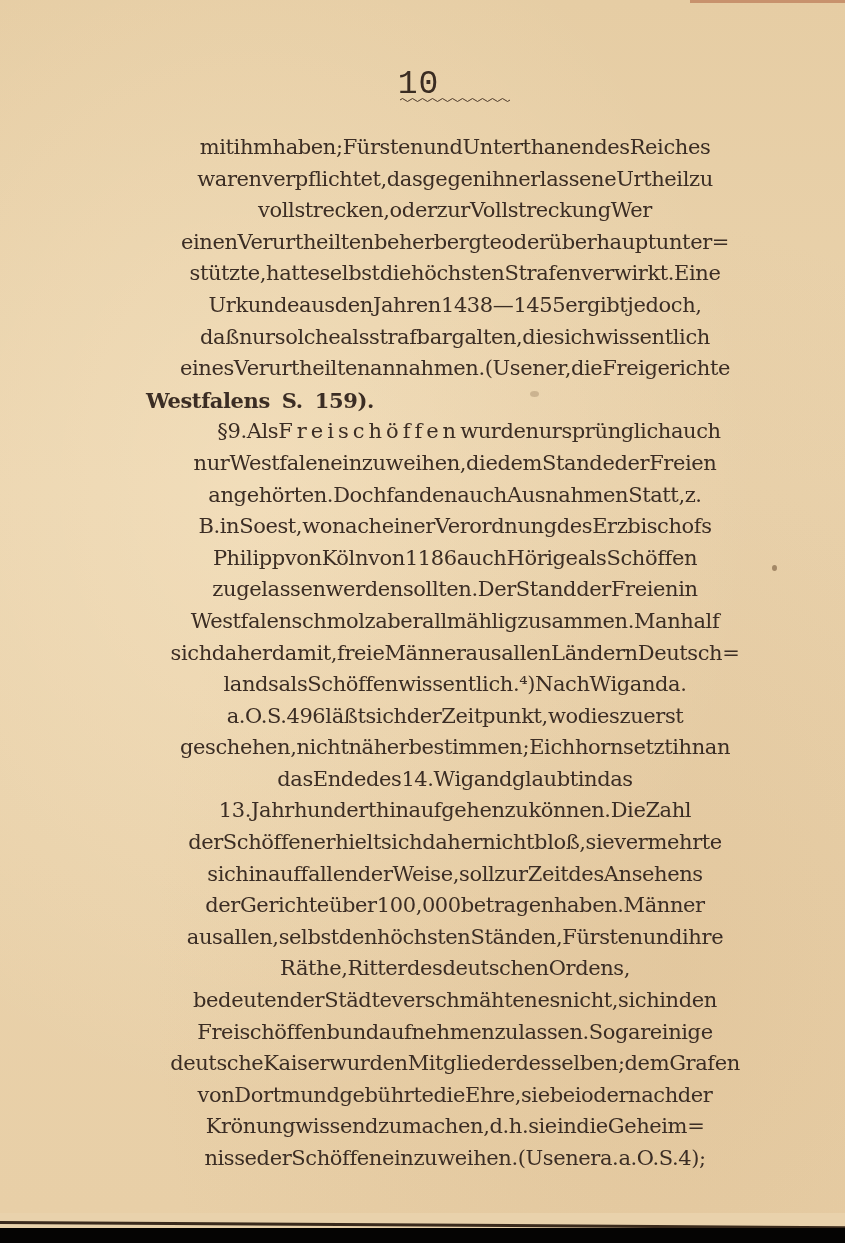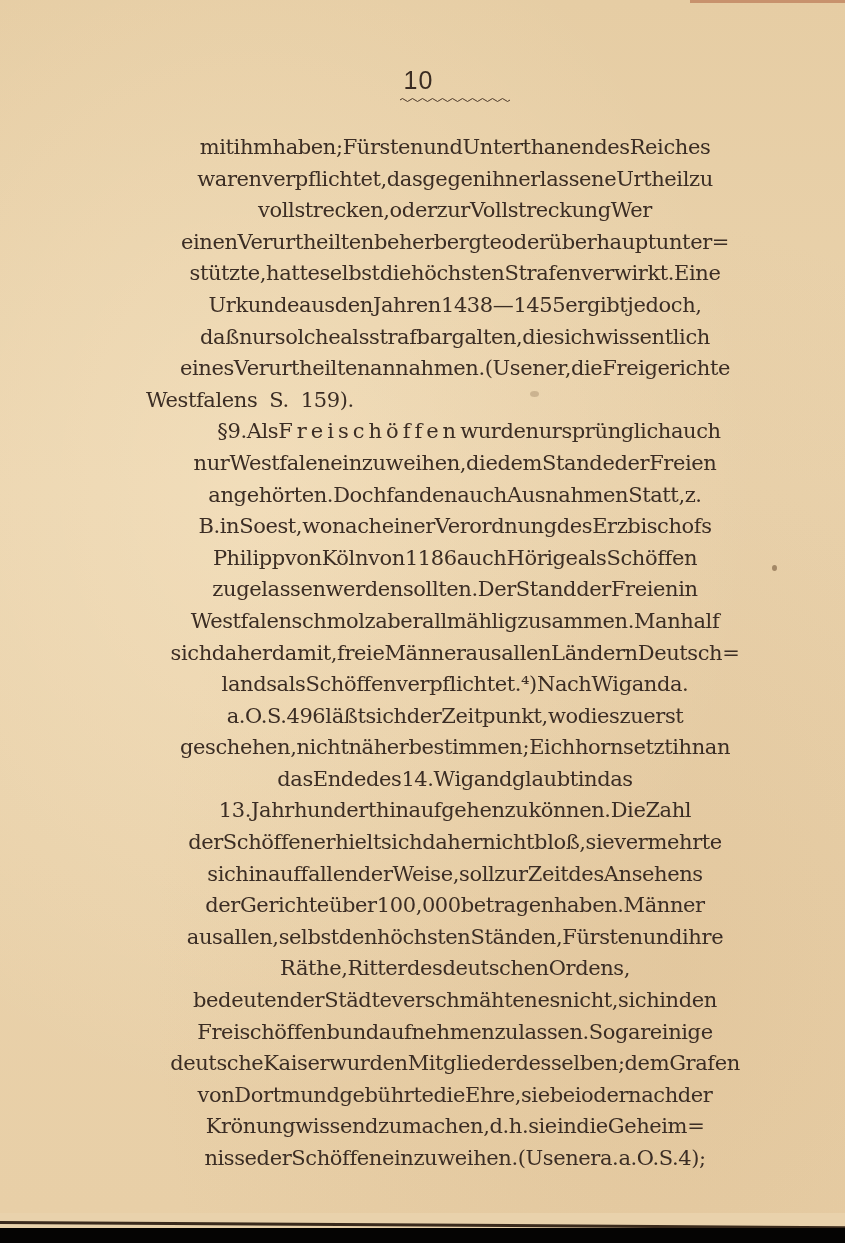--- a/index.html
+++ b/index.html
@@ -54,22 +54,22 @@
     }
     .header {
       position: absolute;
       left: 0;
       top: 66px;
       width: 845px;
       text-align: center;
     }
     .page-number {
       display: inline-block;
-      font-family: Liberation Sans, sans-serif;
-      font-size: 25px;
+      font-family: Liberation Mono, monospace;
+      font-size: 33px;
       color: #3a2c22;
       letter-spacing: 1px;
       margin-left: -8px;
     }
     .ornament {
       position: absolute;
       left: 400px;
       top: 96px;
       width: 110px;
       height: 8px;
@@ -88,20 +88,21 @@
       font-family: "DejaVu Serif", serif;
       font-size: 21px;
       line-height: 31.6px;
       color: #3b2d24;
       white-space: nowrap;
       letter-spacing: -0.4px;
     }
     .line.last {
       justify-content: flex-start;
       gap: 12px;
+      font-weight: bold;
     }
     .line.indent {
       padding-left: 28px;
     }
     .word {
       display: inline-block;
     }
     .spaced {
       letter-spacing: 4px;
     }
@@ -284,21 +285,21 @@
         <span class="word">Männer</span>
         <span class="word">aus</span>
         <span class="word">allen</span>
         <span class="word">Ländern</span>
         <span class="word">Deutsch=</span>
       </div>
       <div class="line">
         <span class="word">lands</span>
         <span class="word">als</span>
         <span class="word">Schöffen</span>
-        <span class="word">verpflichtet.⁴)</span>
+        <span class="word">wissentlich.⁴)</span>
         <span class="word">Nach</span>
         <span class="word">Wigand</span>
         <span class="word">a.</span>
       </div>
       <div class="line">
         <span class="word">a.</span>
         <span class="word">O.</span>
         <span class="word">S.</span>
         <span class="word">496</span>
         <span class="word">läßt</span>

